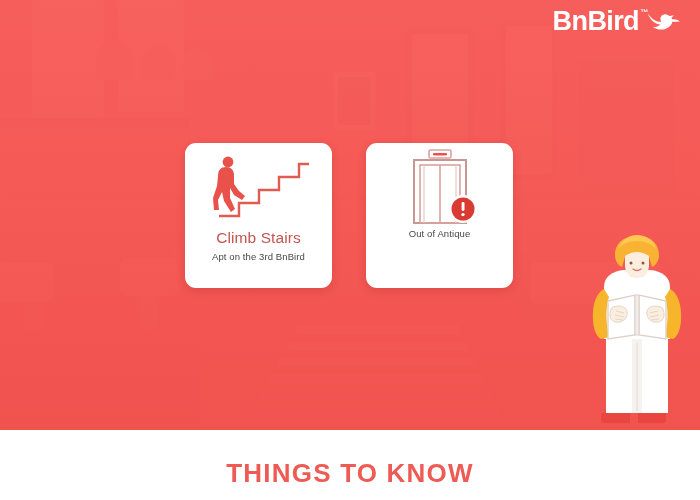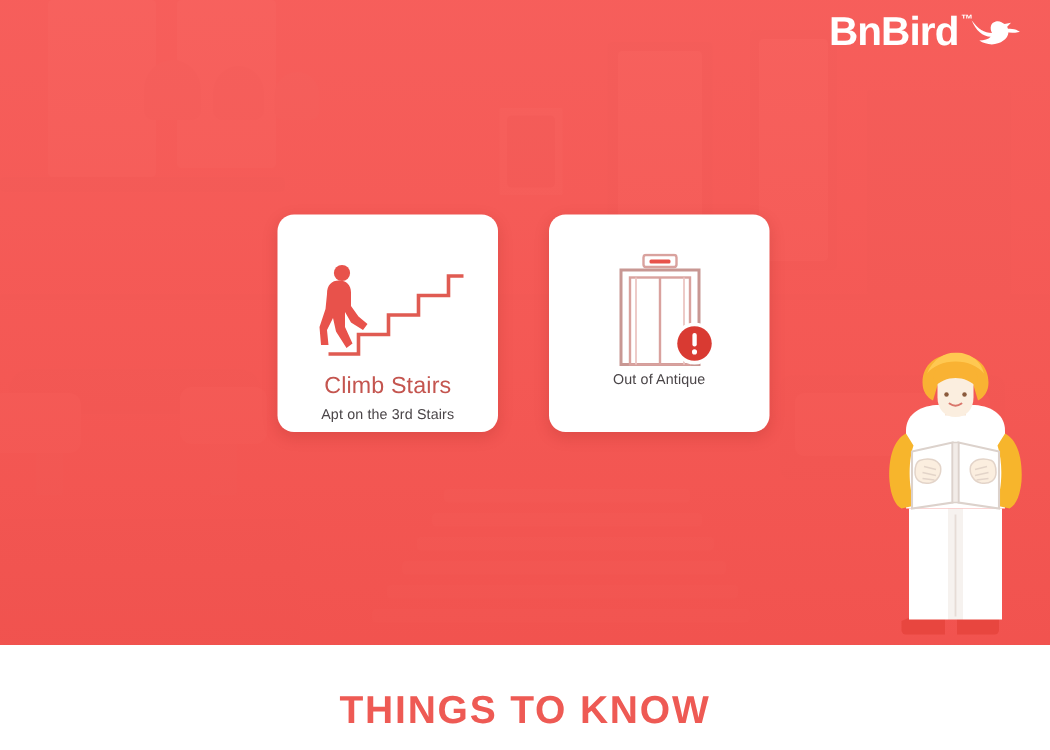--- a/index.html
+++ b/index.html
@@ -76,21 +76,21 @@
   }
   .card {
     width:147px; height:145px;
     background:#ffffff;
     border-radius:11px;
     box-shadow:0 3px 10px rgba(120,20,18,.18);
     display:flex;
     flex-direction:column;
     align-items:center;
     justify-content:flex-start;
-    padding-top:28px;
+    padding-top:8px;
   }
   .card-icon {
     height:72px;
     display:flex; align-items:center; justify-content:center;
     width:100%;
   }
   .card-title {
     margin-top:6px;
     font-size:15.5px;
     color:#C4554F;
@@ -204,21 +204,21 @@
               <polyline points="14,62 34,62 34,49 54,49 54,36 74,36 74,23 94,23 94,10 104,10"></polyline>
             </g>
 
             <g fill="#E8524B">
               <circle cx="23" cy="8" r="5.4"></circle>
               <path d="M21 13 C26 13 29 16 29 21 L29 30 L34 37 L40 42 L37 46 L29 41 L25 34 L25 44 L30 55 L26 58 L19 47 L17 38 L13 46 L14 56 L9 56 L8 44 L12 32 L13 22 C13 16 16 13 21 13 Z"></path>
             </g>
           </svg>
         </div>
         <div class="card-title">Climb Stairs</div>
-        <div class="card-sub">Apt on the 3rd Stairs</div>
+        <div class="card-sub">Apt on the 3rd BnBird</div>
       </div>
 
       <div class="card">
         <div class="card-icon">
           <svg width="86" height="76" viewBox="0 0 86 76" aria-hidden="true">
 
             <rect x="32" y="1" width="22" height="8" rx="1.6" fill="none" stroke="#D9A29E" stroke-width="1.6"></rect>
             <rect x="36" y="4" width="14" height="2.6" rx="1" fill="#E8524B"></rect>
 
             <rect x="17" y="11" width="52" height="63" fill="none" stroke="#C89793" stroke-width="2"></rect>

